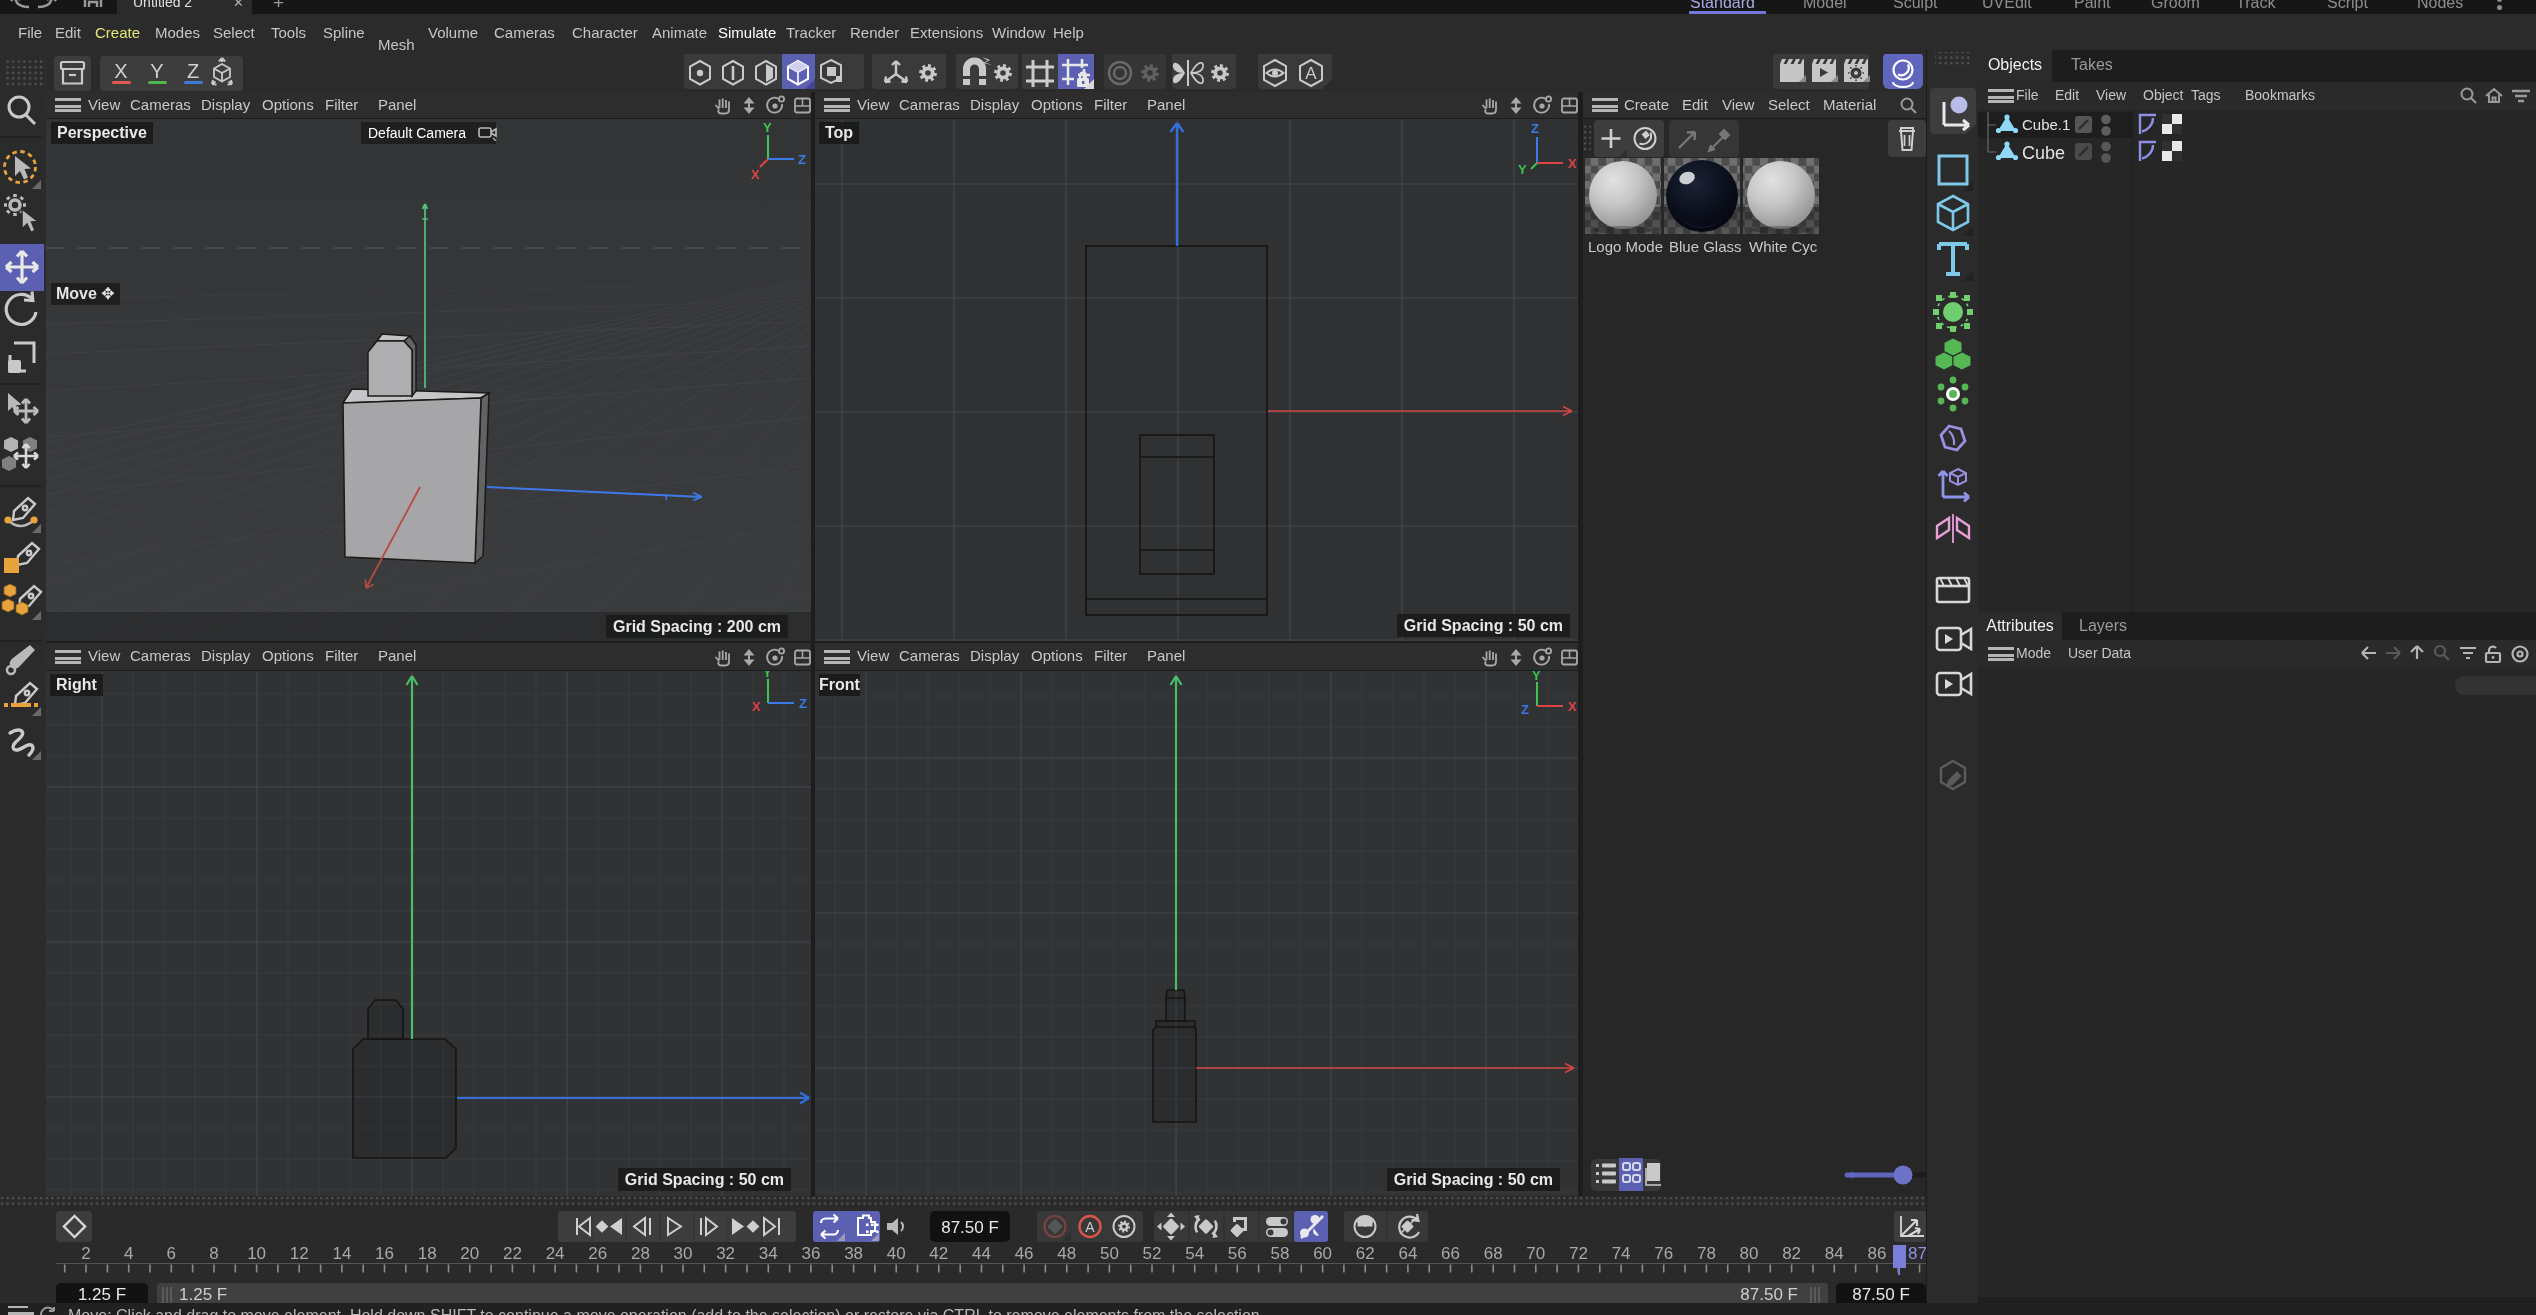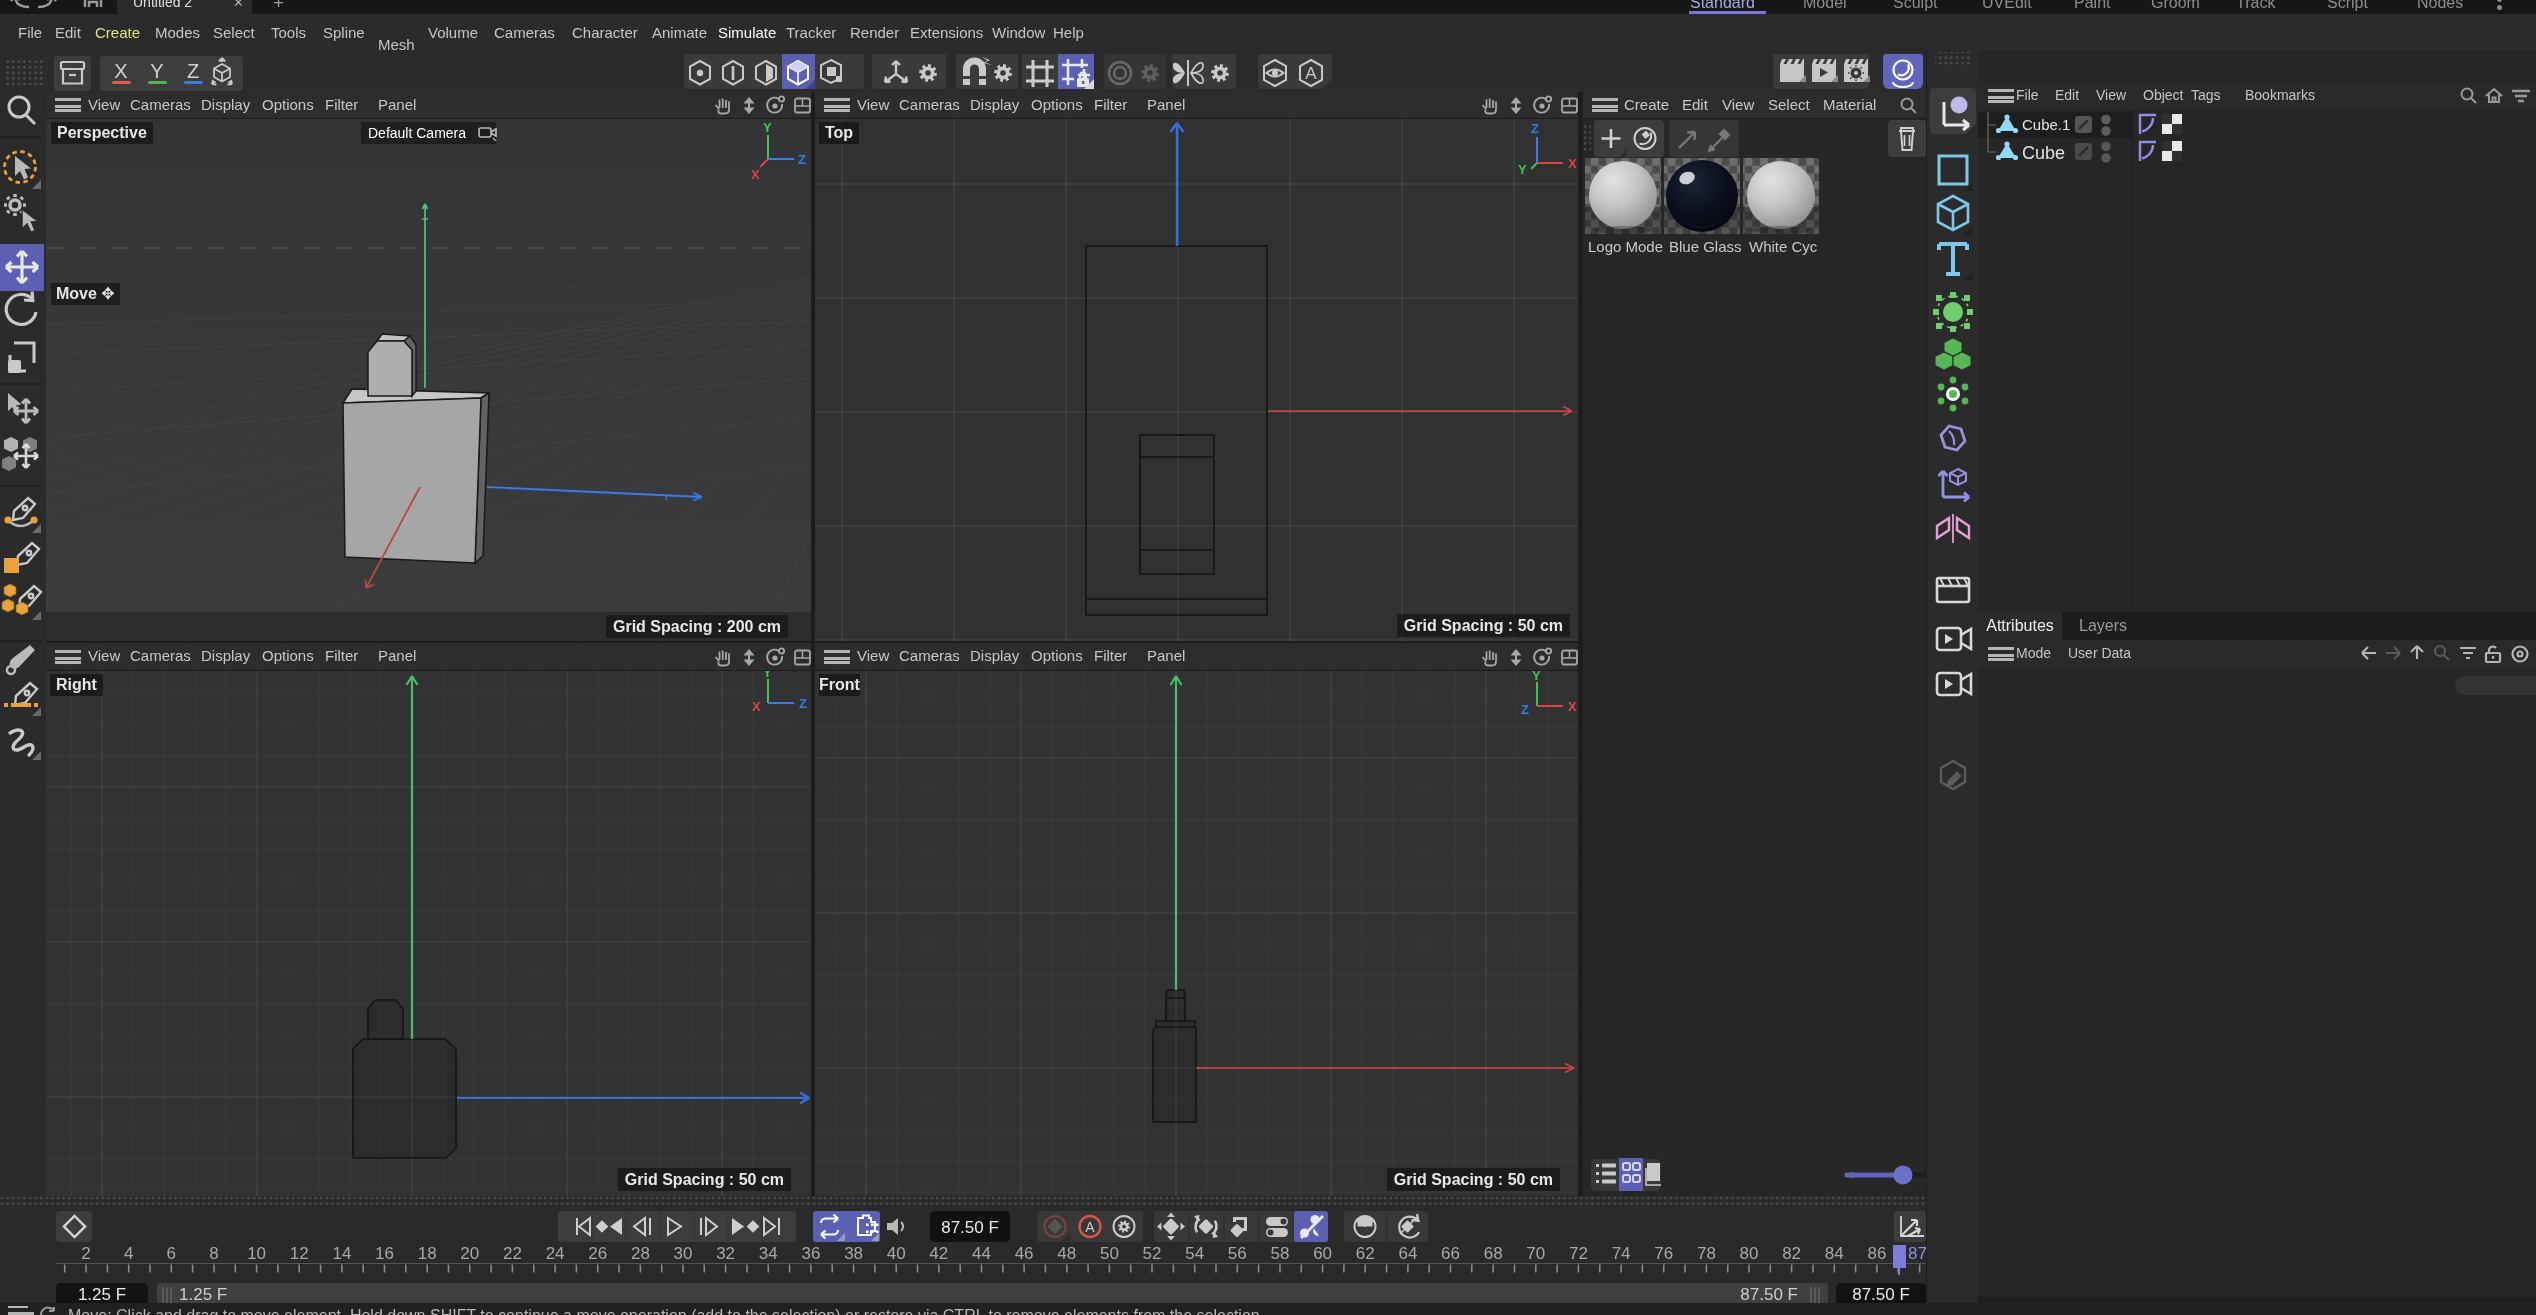--- a/index.html
+++ b/index.html
@@ -787,20 +787,24 @@
 
   <g fill="none" stroke="#5c5c5c" stroke-width="2.4">
     <path d="M26 711 L38 718 V732 L26 739 L14 732 V718 Z"></path>
     <path d="M22 731 l8 -8 l3 3 l-8 8 l-4 1 Z" fill="#5c5c5c"></path>
   </g>
 </svg>
 </div>
 
 <div class="abs" id="rightpanel" style="left:1978px;top:50px;width:558px;height:1265px;background:#262626;">
 
+  <div class="abs" style="left:0;top:0;width:558px;height:32px;background:#1d1d1d;">
+    <div class="abs" style="left:0;top:0;width:74px;height:32px;background:#2b2b2b;color:#f0f0f0;font-size:16px;text-align:center;line-height:30px;">Objects</div>
+    <div class="abs" style="left:93px;top:0;width:60px;height:32px;color:#9a9a9a;font-size:16px;line-height:30px;">Takes</div>
+  </div>
 
   <div class="abs" style="left:0;top:32px;width:558px;height:28px;background:#2a2a2a;">
     <div class="ham" style="left:10px;top:7px;"></div>
     <div class="abs m2" style="left:38px;">File</div>
     <div class="abs m2" style="left:77px;">Edit</div>
     <div class="abs m2" style="left:118px;">View</div>
     <div class="abs m2" style="left:165px;">Object</div>
     <div class="abs m2" style="left:213px;">Tags</div>
     <div class="abs m2" style="left:267px;">Bookmarks</div>
     <svg class="abs" style="left:480px;top:3px;" width="76" height="22" viewBox="0 0 76 22">

